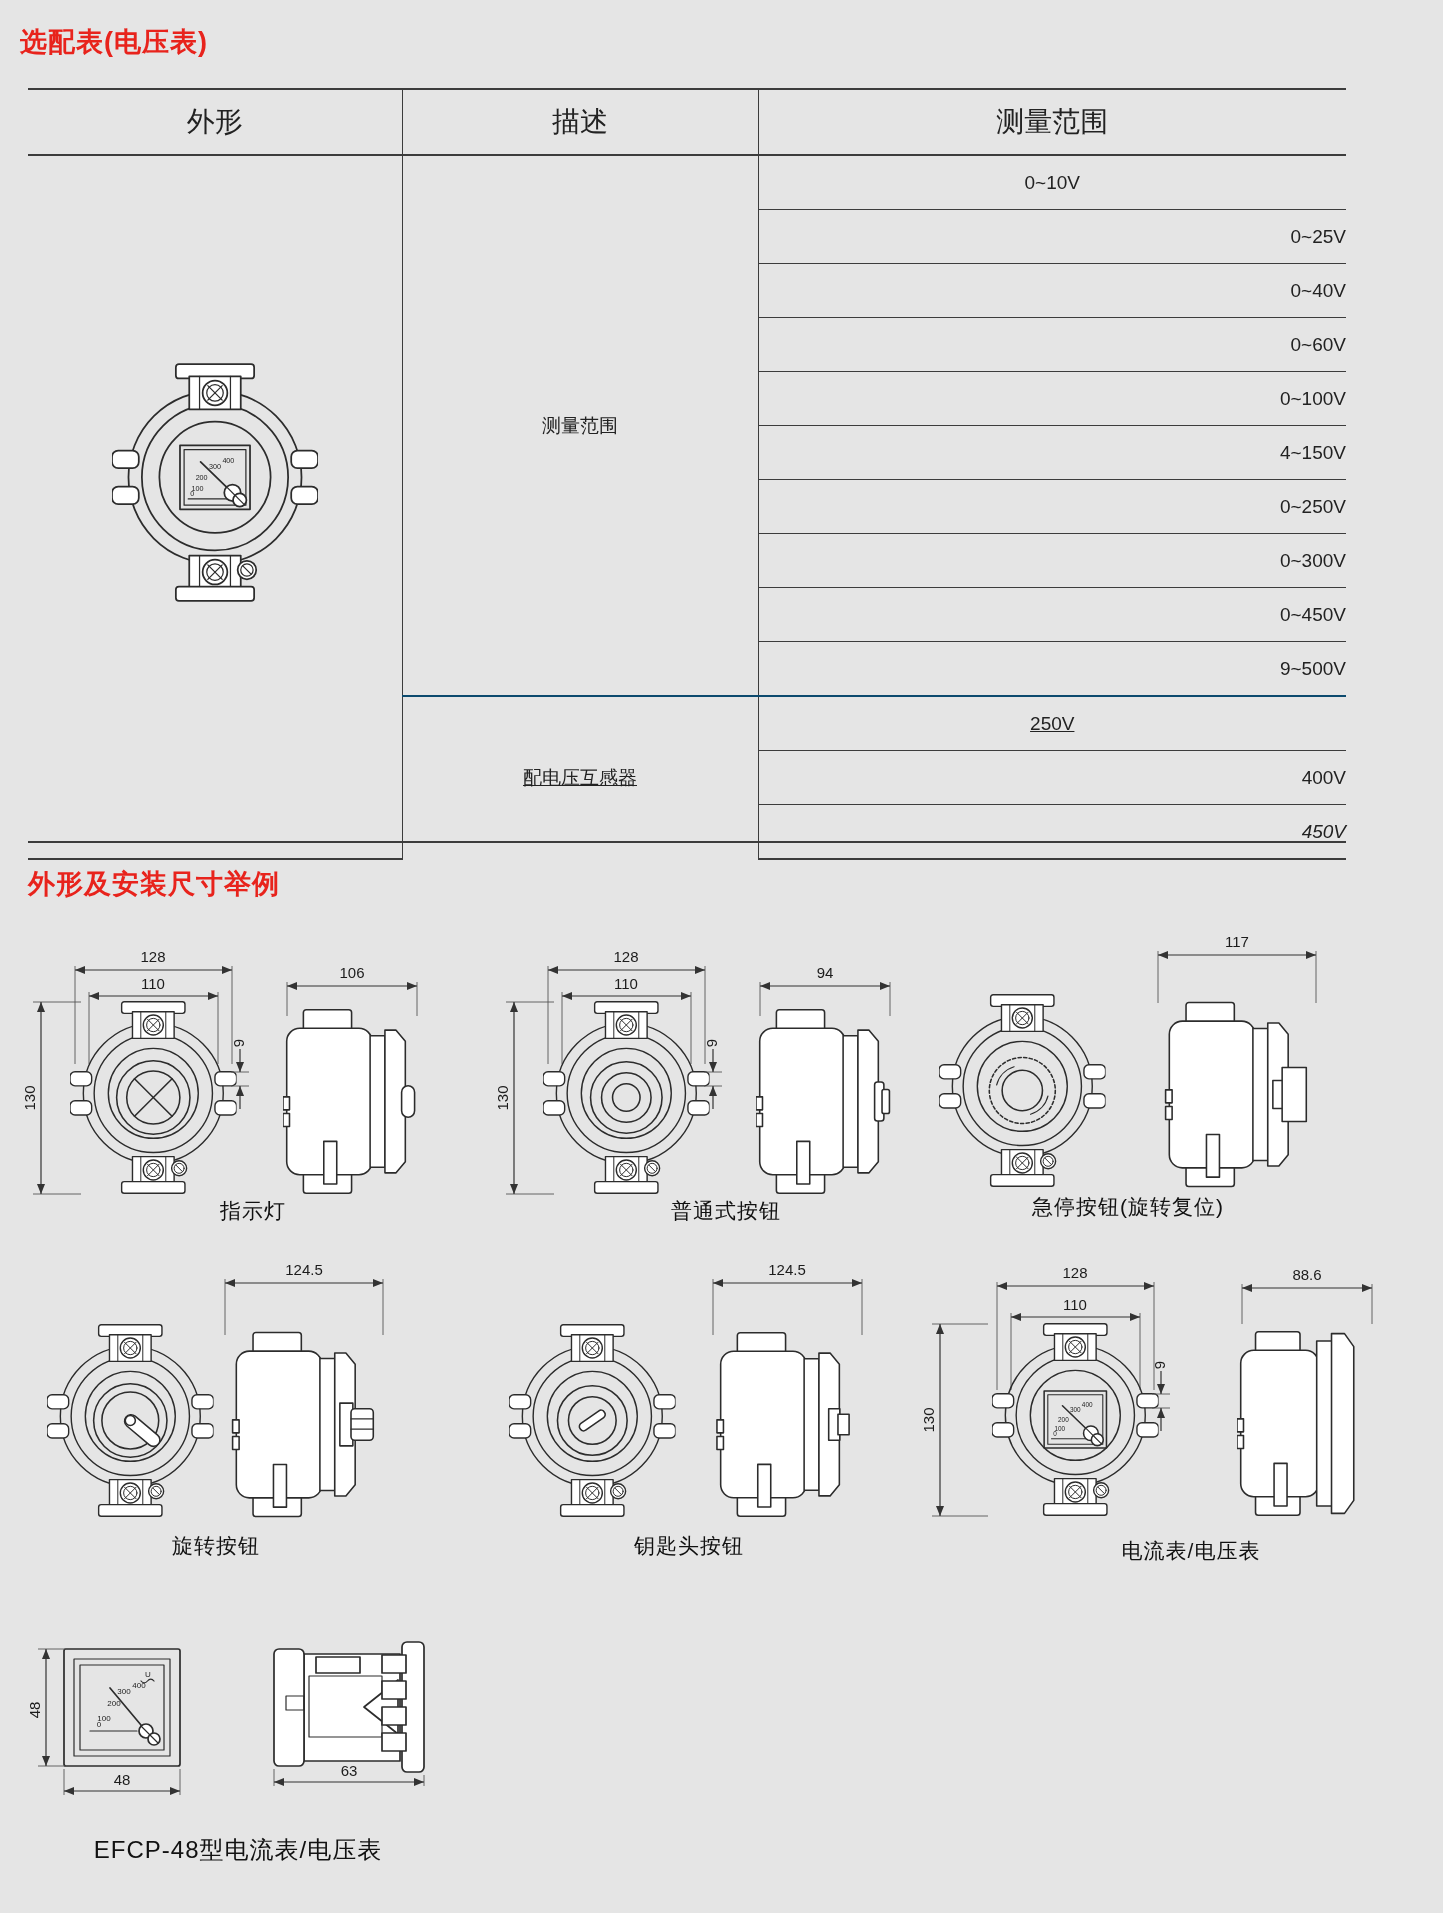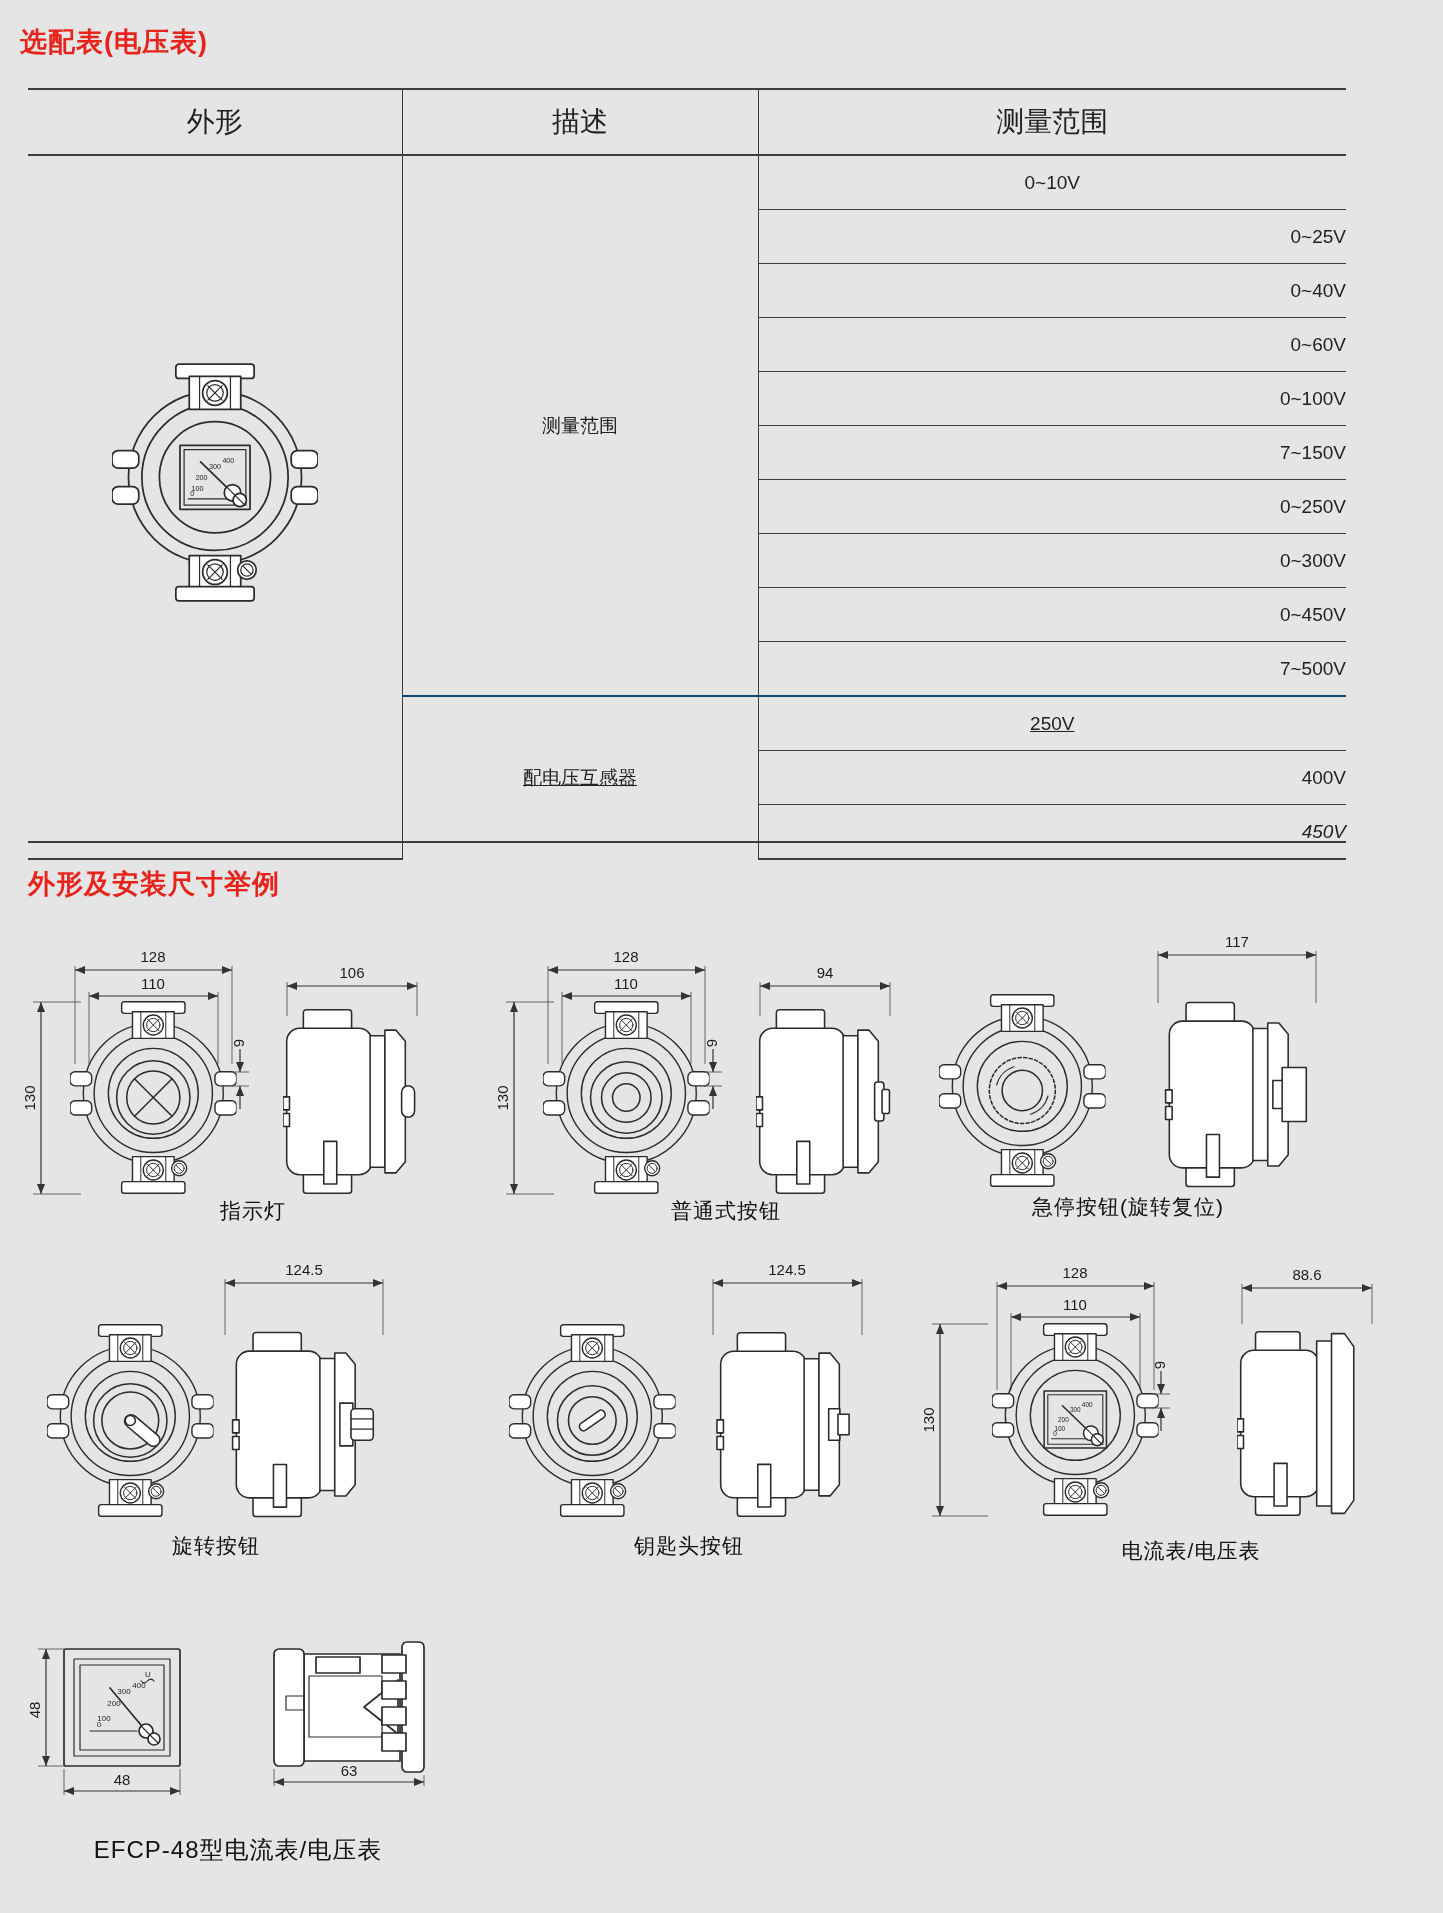--- a/index.html
+++ b/index.html
@@ -236,33 +236,33 @@
     <tr class="rrow">
           <td class="range">0~40V</td>
         </tr>
     <tr class="rrow">
           <td class="range">0~60V</td>
         </tr>
     <tr class="rrow">
           <td class="range">0~100V</td>
         </tr>
     <tr class="rrow">
-          <td class="range">7~150V</td>
+          <td class="range">4~150V</td>
         </tr>
     <tr class="rrow">
           <td class="range">0~250V</td>
         </tr>
     <tr class="rrow">
           <td class="range">0~300V</td>
         </tr>
     <tr class="rrow">
           <td class="range">0~450V</td>
         </tr>
     <tr class="rrow">
-          <td class="range">7~500V</td>
+          <td class="range">9~500V</td>
         </tr>
     <tr>
       <td class="desc g2" rowspan="3">配电压互感器</td>
       <td class="range g2top">250V</td>
     </tr>
     <tr class="rrow">
           <td class="range">400V</td>
         </tr>
     <tr class="rrow">
           <td class="range bot">450V</td>

